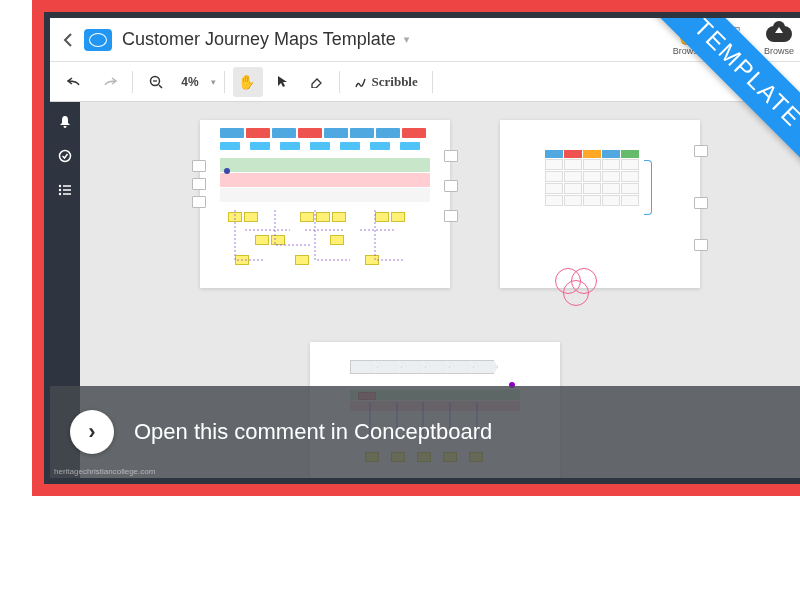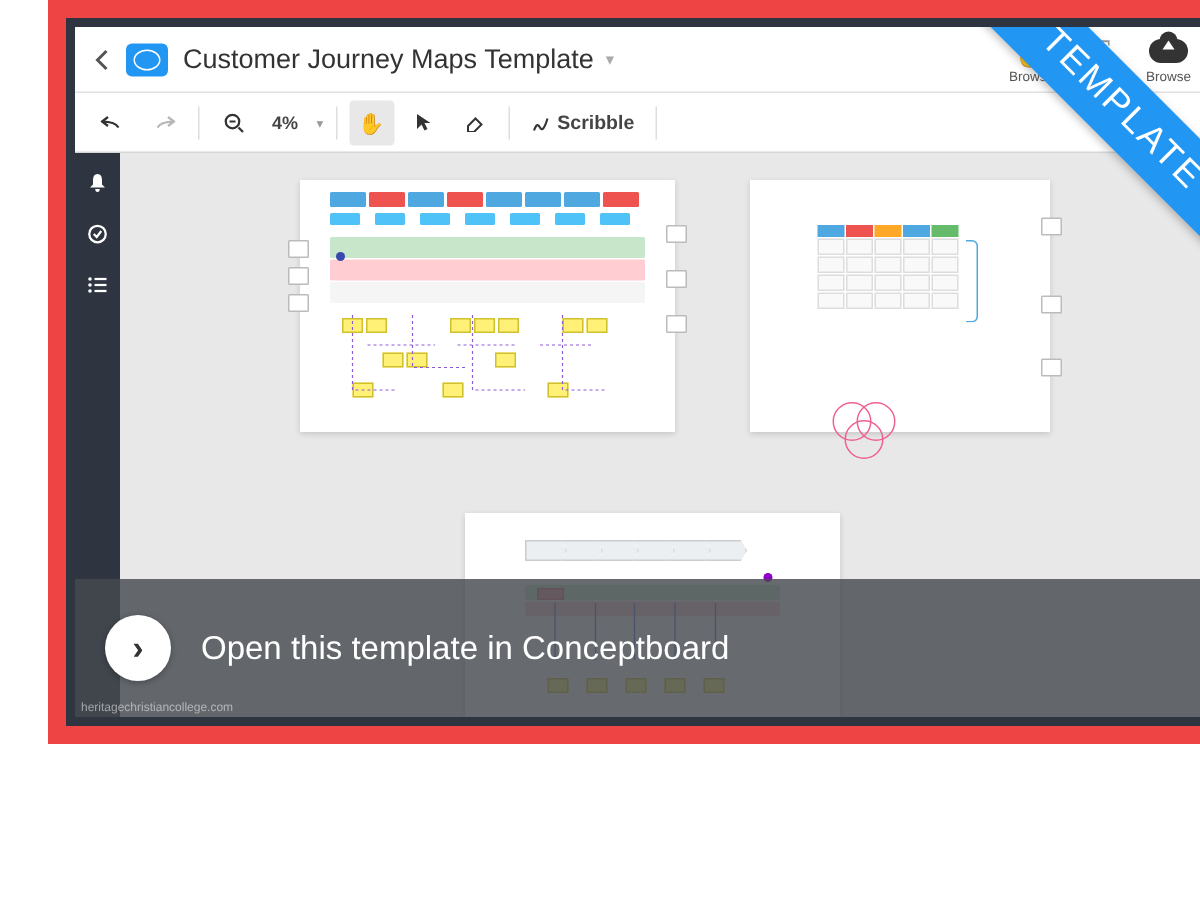--- a/index.html
+++ b/index.html
@@ -18,21 +18,21 @@
     .topbar-action { display: flex; flex-direction: column; align-items: center; gap: 1px; cursor: pointer; }
     .topbar-action-icon { font-size: 20px; color: #333; height: 22px; display: flex; align-items: center; }
     .topbar-action-label { font-size: 9px; color: #555; }
     
     .toolbar { height: 40px; background: #fff; display: flex; align-items: center; padding: 0 10px; gap: 4px; border-bottom: 1px solid #d5d5d5; box-shadow: 0 1px 2px rgba(0,0,0,0.05); }
     .tb-btn { height: 30px; min-width: 30px; display: flex; align-items: center; justify-content: center; padding: 0 6px; border-radius: 3px; cursor: pointer; color: #444; font-size: 14px; }
     .tb-sep { width: 1px; height: 22px; background: #ddd; margin: 0 4px; }
     .tb-zoom { font-size: 12px; font-weight: 600; padding: 0 4px; }
     .tb-chev { font-size: 9px; color: #999; margin-left: 2px; }
     .tb-tool-active { background: #e8e8e8; }
-    .tb-label { font-size: 13px; font-weight: 600; margin-left: 4px; }
+    .tb-label { font-size: 13px; font-weight: 600; margin-left: 4px; font-family: Liberation Serif, serif; }
     
     .main-area { display: flex; height: calc(100% - 84px); }
     .sidebar { width: 30px; background: #2e3440; display: flex; flex-direction: column; align-items: center; padding-top: 10px; gap: 14px; }
     .sidebar-icon { color: #fff; font-size: 14px; cursor: pointer; width: 20px; height: 20px; display: flex; align-items: center; justify-content: center; }
     
     .canvas { flex: 1; background: #e8e8e8; position: relative; overflow: hidden; }
     .board { position: absolute; background: #fff; box-shadow: 0 1px 4px rgba(0,0,0,0.15); }
     .board1 { left: 120px; top: 18px; width: 250px; height: 168px; }
     .board2 { left: 420px; top: 18px; width: 200px; height: 168px; }
     .board3 { left: 230px; top: 240px; width: 250px; height: 140px; }
@@ -371,19 +371,19 @@
     </div>
 
     <div class="ribbon">
       <span>TEMPLATE</span>
     </div>
 
     <div class="bottom-overlay">
       <div class="open-btn">
         <span class="open-btn-chev">›</span>
       </div>
-      <div class="overlay-text">Open this template in Conceptboard</div>
+      <div class="overlay-text">Open this comment in Conceptboard</div>
     </div>
 
     <div class="watermark">heritagechristiancollege.com</div>
 
   </div>
 </div>
 
 </body></html>

